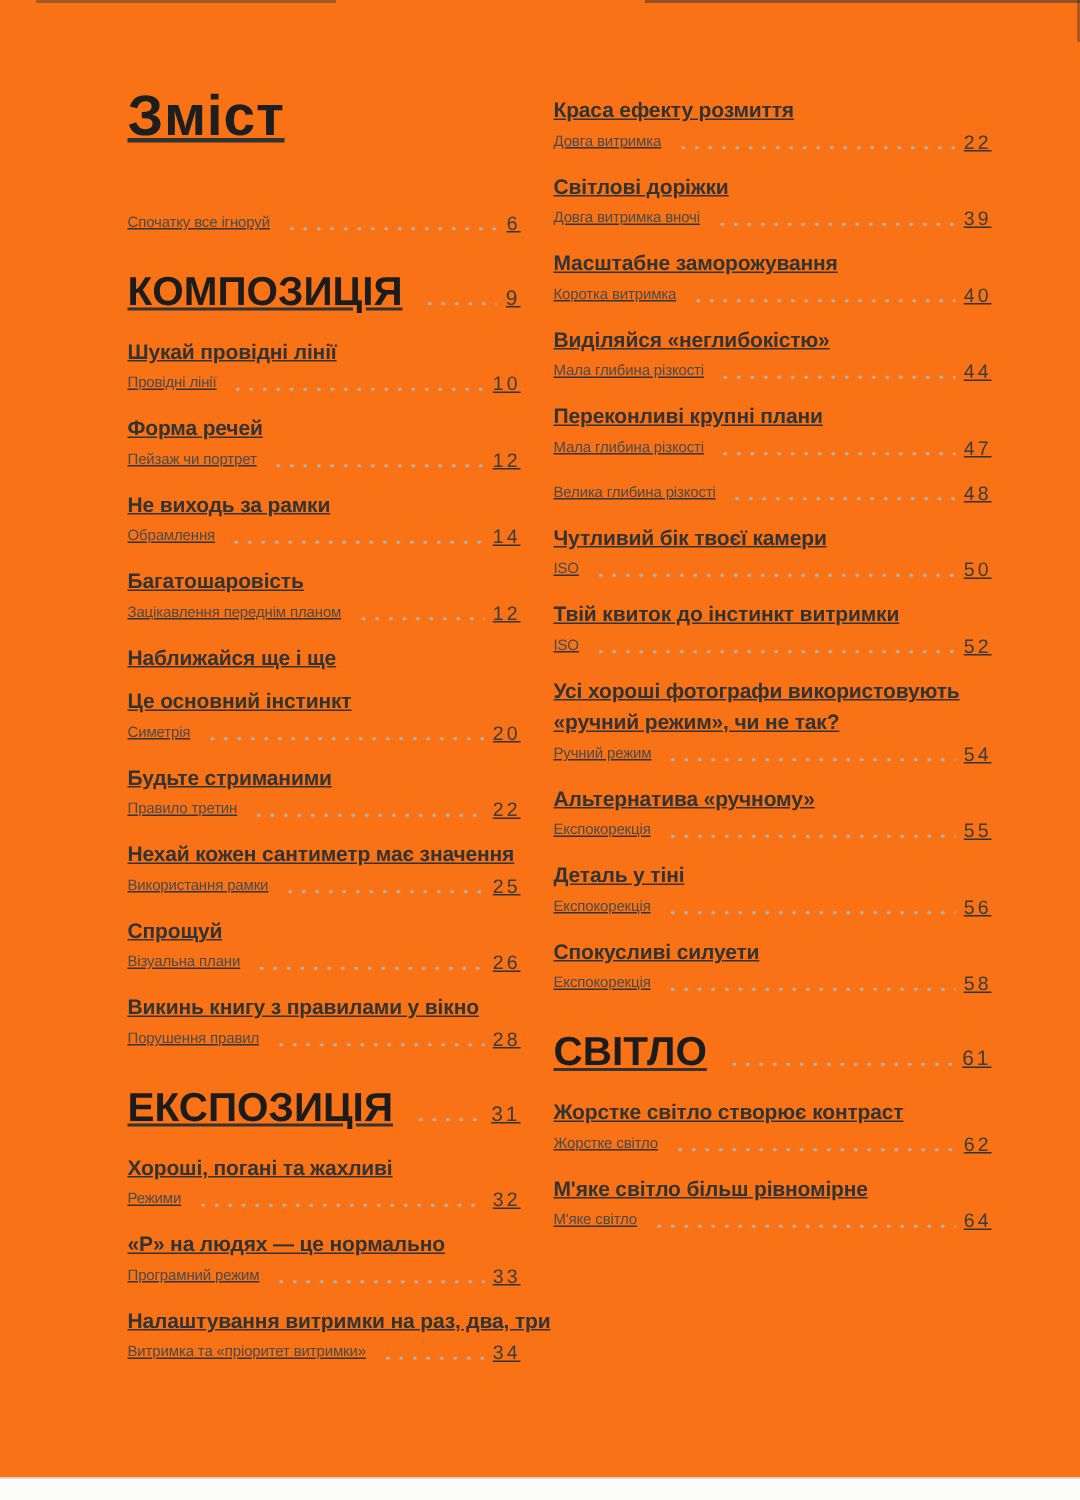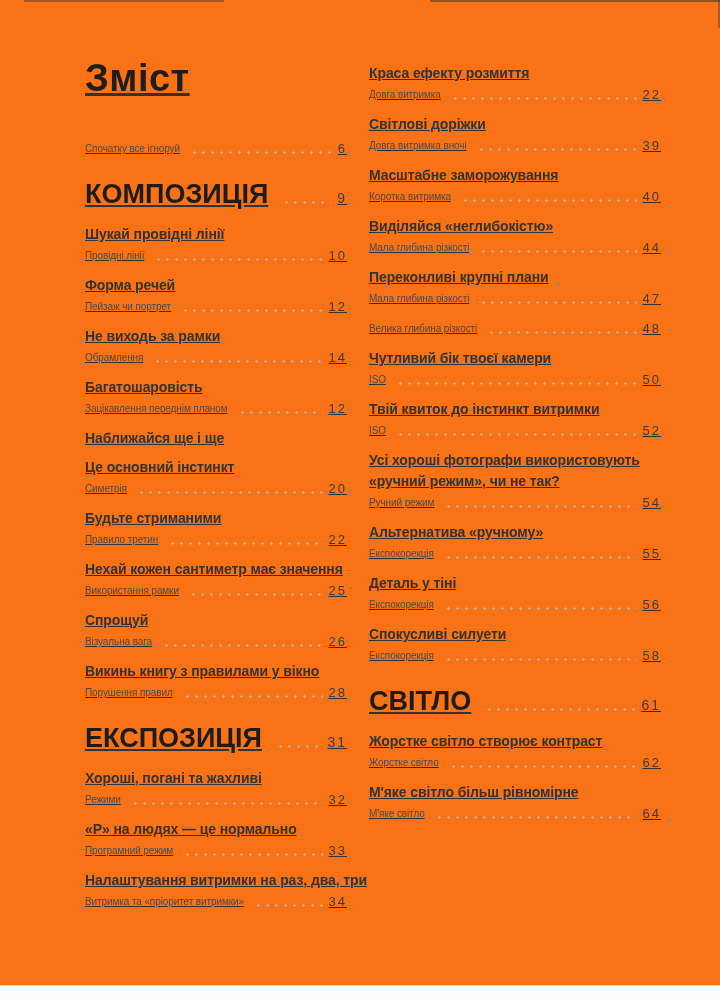--- a/index.html
+++ b/index.html
@@ -132,21 +132,21 @@
           <div class="entry-title">Нехай кожен сантиметр має значення</div>
           <div class="leader-row">
             <span class="subtitle">Використання рамки</span>
             <span class="dots"></span>
             <span class="pagenum">25</span>
           </div>
         </div>
         <div class="entry">
           <div class="entry-title">Спрощуй</div>
           <div class="leader-row">
-            <span class="subtitle">Візуальна вага</span>
+            <span class="subtitle">Візуальна плани</span>
             <span class="dots"></span>
             <span class="pagenum">26</span>
           </div>
         </div>
         <div class="entry">
           <div class="entry-title">Викинь книгу з правилами у вікно</div>
           <div class="leader-row">
             <span class="subtitle">Порушення правил</span>
             <span class="dots"></span>
             <span class="pagenum">28</span>

